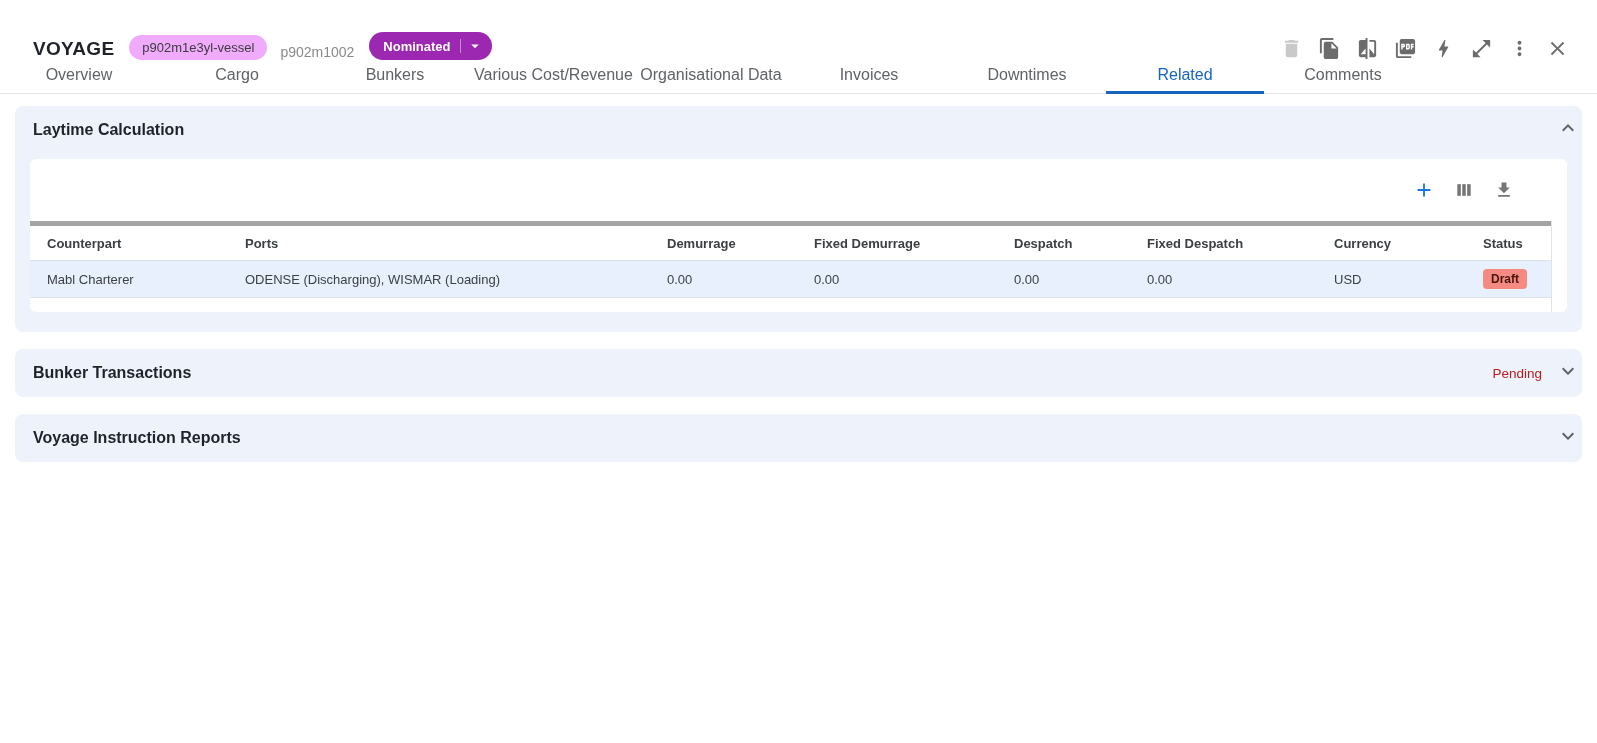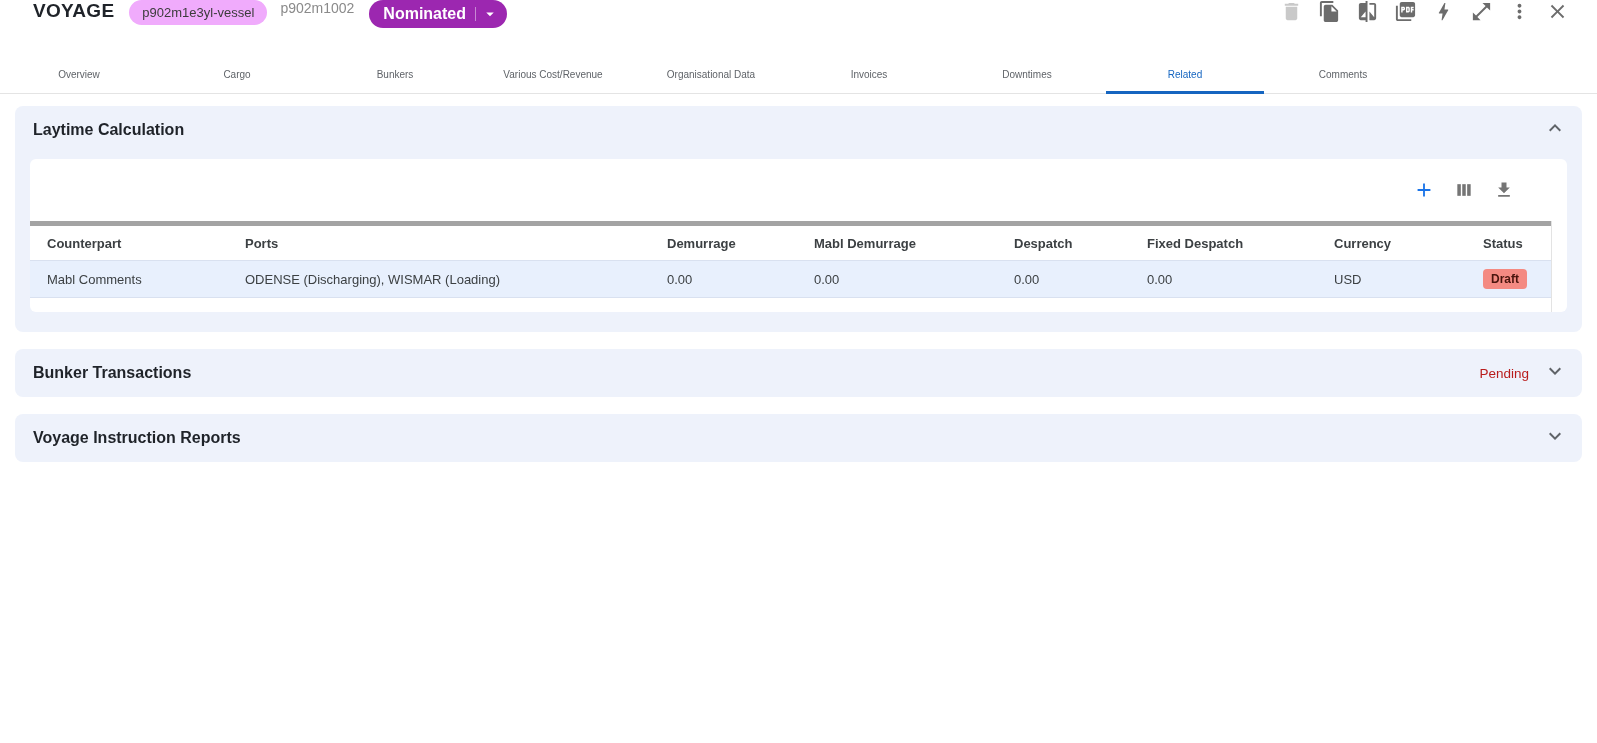--- a/index.html
+++ b/index.html
@@ -7,39 +7,39 @@
   body {
     font-family: "Liberation Sans", sans-serif;
     background: #ffffff;
     color: #202124;
   }
 
   
   .win-header {
     height: 60px;
     display: flex;
-    align-items: flex-start;
+    align-items: flex-end;
     padding: 0 28px 0 33px;
   }
   .win-title { font-size: 19px; font-weight: 700; letter-spacing: .3px; color: #1f2329; }
   .vessel-chip {
     margin-left: 15px;
     background: #f0abfc;
     color: #3c3c3c;
     font-size: 13px;
     padding: 5px 13px;
     border-radius: 15px;
     white-space: nowrap;
   }
   .voyage-code { margin-left: 13px; font-size: 14px; color: #8a8a8a; }
   .status-btn {
     margin-left: 15px;
     background: #9c27b0;
     color: #fff;
-    font-size: 16px;
+    font-size: 13px;
     font-weight: 700;
     border: none;
     border-radius: 15px;
     height: 28px;
     display: inline-flex;
     align-items: center;
     padding: 0 8px 0 14px;
     cursor: pointer;
   }
   .status-btn .divider { width: 1px; height: 14px; background: rgba(255,255,255,.45); margin: 0 5px 0 9px; }
@@ -53,21 +53,21 @@
     display: inline-flex; align-items: center; justify-content: center;
   }
   .icon-btn svg { width: 23px; height: 23px; fill: #6c6c6c; }
   .icon-btn.disabled svg { fill: #c9c9c9; }
 
   
   .tabbar { display: flex; border-bottom: 1px solid #e4e4e4; height: 34px; }
   .tab {
     width: 158px;
     text-align: center;
-    font-size: 10px;
+    font-size: 16px;
     color: #5f6368;
     line-height: 30px;
     cursor: pointer;
     position: relative;
     white-space: nowrap;
   }
   .tab.active { color: #1565c0; }
   .tab.active::after {
     content: '';
     position: absolute; left: 0; right: 0; bottom: -1px; height: 3px;
@@ -78,21 +78,21 @@
   .main { padding: 12px 15px 0; }
   .section {
     background: #eef2fb;
     border-radius: 8px;
     margin-bottom: 17px;
   }
   .section-header {
     height: 48px;
     display: flex;
     align-items: center;
-    padding: 0 15px 0 18px;
+    padding: 0 2px 0 18px;
     cursor: pointer;
   }
   .section-title { font-size: 16px; font-weight: 700; color: #1f2329; }
   .chevron svg { width: 24px; height: 24px; fill: #5f6368; }
   .pending-link { color: #b91c1c; font-size: 13.5px; margin-right: 14px; cursor: pointer; }
 
   
   .laytime-body { padding: 5px 15px 20px; }
   .table-card { background: #fff; border-radius: 6px; overflow: hidden; }
   .table-toolbar {
@@ -256,30 +256,30 @@
                 <col style="width:133px">
                   <col style="width:187px">
                   <col style="width:149px">
                   <col>
               </colgroup>
               <thead>
                 <tr>
                   <th>Counterpart</th>
                   <th>Ports</th>
                   <th>Demurrage</th>
-                  <th>Mabl Demurrage</th>
+                  <th>Fixed Demurrage</th>
                   <th>Despatch</th>
                   <th>Fixed Despatch</th>
                   <th>Currency</th>
                   <th>Status</th>
                 </tr>
               </thead>
               <tbody>
                 <tr>
-                  <td>Mabl Comments</td>
+                  <td>Mabl Charterer</td>
                   <td>ODENSE (Discharging), WISMAR (Loading)</td>
                   <td>0.00</td>
                   <td>0.00</td>
                   <td>0.00</td>
                   <td>0.00</td>
                   <td>USD</td>
                   <td>
                     <span class="status-pill">Draft</span>
                   </td>
                 </tr>

